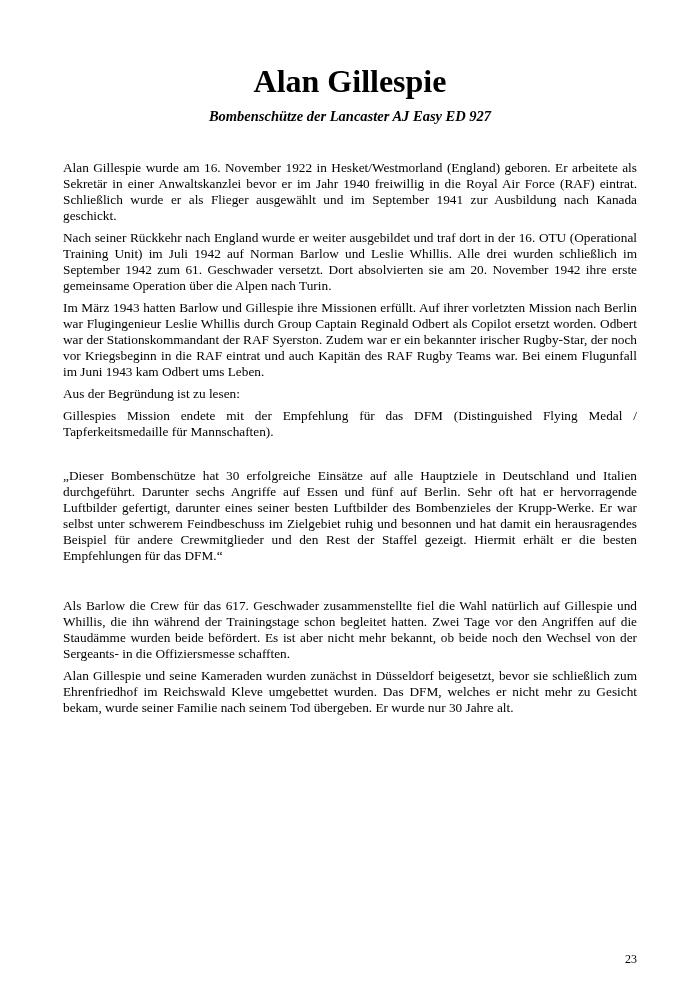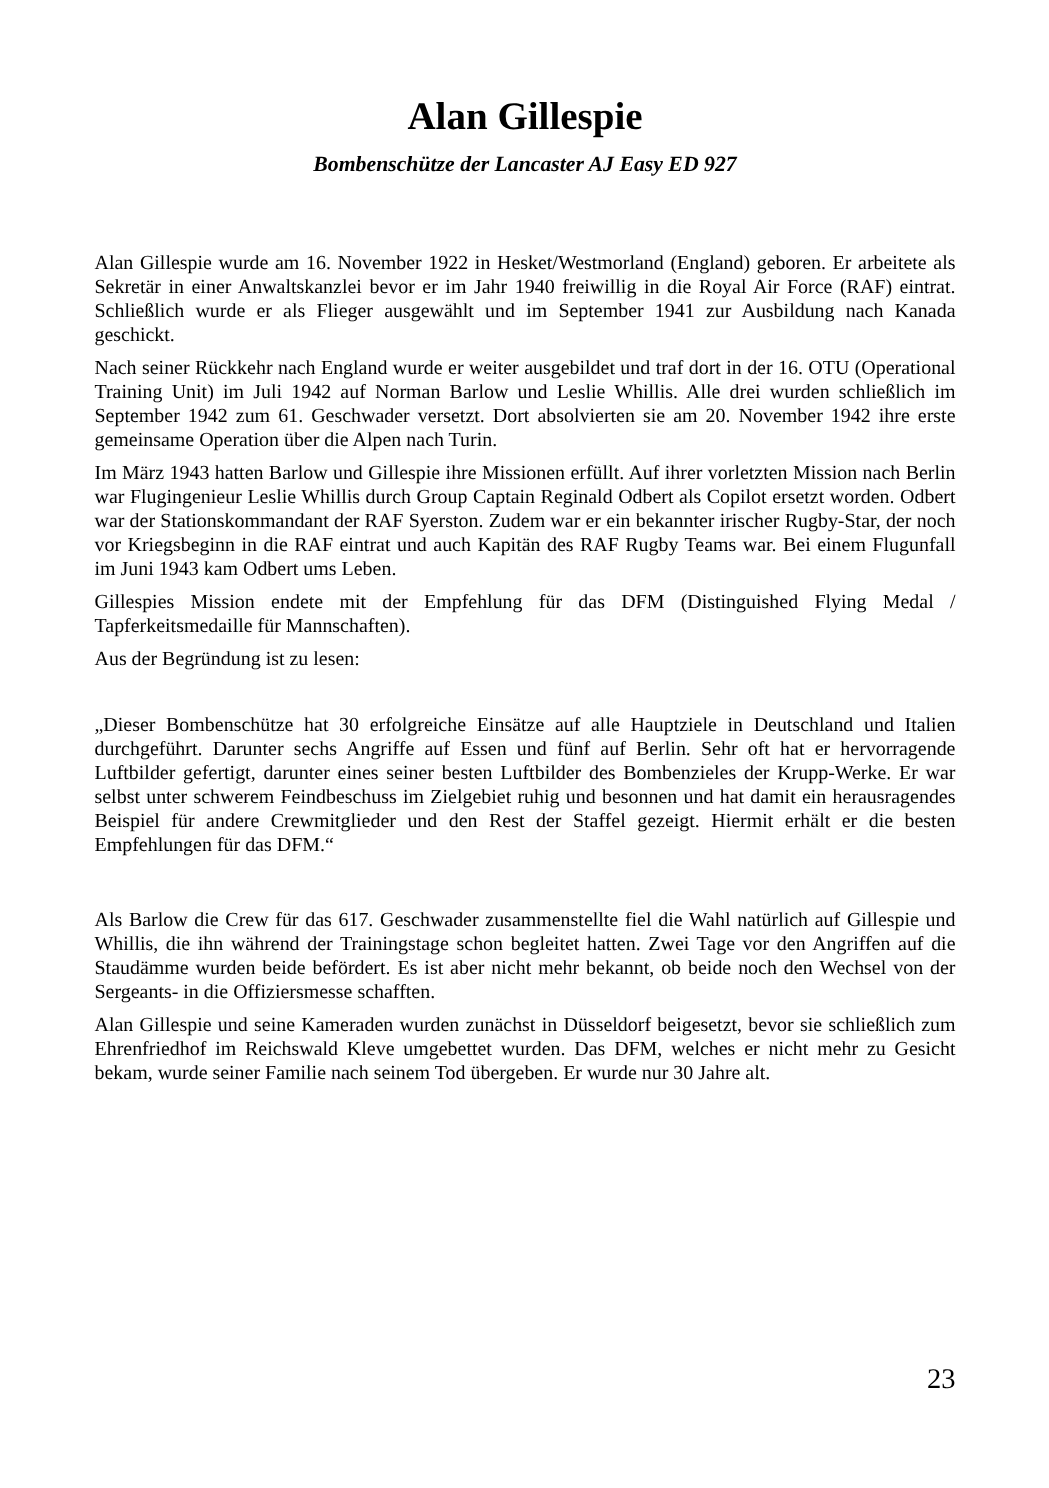--- a/index.html
+++ b/index.html
@@ -14,80 +14,80 @@
     margin: 0 auto;
     background: #ffffff;
     color: #000000;
     font-family: "Liberation Serif", serif;
     box-sizing: border-box;
     padding: 0 62px 0 63px;
     overflow: hidden;
   }
   .doc-header h1 {
     margin: 64px 0 0 0;
-    font-size: 26px;
+    font-size: 32px;
     line-height: 1.1;
     font-weight: bold;
     text-align: center;
   }
   .doc-header h2 {
     margin: 3px 0 0 0;
     font-size: 15px;
     line-height: 1.2;
     font-weight: bold;
     text-align: center;
   }
   .doc-header .tagline {
     margin: 9px 0 0 0;
     font-size: 14.5px;
     line-height: 1.2;
     font-style: italic;
     font-weight: bold;
     text-align: center;
   }
   .doc-body {
-    margin-top: 48px;
+    margin-top: 34px;
     font-size: 13.3px;
     line-height: 16px;
     text-align: justify;
   }
   .doc-body p {
     margin: 0 0 6px 0;
   }
   .doc-body blockquote.quote-block {
     margin: 28px 0 0 0;
     padding: 0;
   }
   .doc-body p.first-after-quote {
     margin-top: 34px;
   }
   .page-footer {
     position: absolute;
     right: 62px;
-    top: 912px;
-    font-size: 19px;
+    top: 951px;
+    font-size: 12px;
     line-height: 16px;
   }
 </style>
 </head>
 <body>
 
 <div class="page">
 
   <header class="doc-header">
     <h1>Alan Gillespie</h1>
     <p class="tagline">Bombenschütze der Lancaster AJ Easy ED 927</p>
   </header>
 
   <main class="doc-body">
     <p>Alan Gillespie wurde am 16. November 1922 in Hesket/Westmorland (England) geboren. Er arbeitete als Sekretär in einer Anwaltskanzlei bevor er im Jahr 1940 freiwillig in die Royal Air Force (RAF) eintrat. Schließlich wurde er als Flieger ausgewählt und im September 1941 zur Ausbildung nach Kanada geschickt.</p>
     <p>Nach seiner Rückkehr nach England wurde er weiter ausgebildet und traf dort in der 16. OTU (Operational Training Unit) im Juli 1942 auf Norman Barlow und Leslie Whillis. Alle drei wurden schließlich im September 1942 zum 61. Geschwader versetzt. Dort absolvierten sie am 20. November 1942 ihre erste gemeinsame Operation über die Alpen nach Turin.</p>
     <p>Im März 1943 hatten Barlow und Gillespie ihre Missionen erfüllt. Auf ihrer vorletzten Mission nach Berlin war Flugingenieur Leslie Whillis durch Group Captain Reginald Odbert als Copilot ersetzt worden. Odbert war der Stationskommandant der RAF Syerston. Zudem war er ein bekannter irischer Rugby-Star, der noch vor Kriegsbeginn in die RAF eintrat und auch Kapitän des RAF Rugby Teams war. Bei einem Flugunfall im Juni 1943 kam Odbert ums Leben.</p>
+    <p>Aus der Begründung ist zu lesen:</p>
     <p>Gillespies Mission endete mit der Empfehlung für das DFM (Distinguished Flying Medal / Tapferkeitsmedaille für Mannschaften).</p>
-    <p>Aus der Begründung ist zu lesen:</p>
 
     <blockquote class="quote-block">„Dieser Bombenschütze hat 30 erfolgreiche Einsätze auf alle Hauptziele in Deutschland und Italien durchgeführt. Darunter sechs Angriffe auf Essen und fünf auf Berlin. Sehr oft hat er hervorragende Luftbilder gefertigt, darunter eines seiner besten Luftbilder des Bombenzieles der Krupp-Werke. Er war selbst unter schwerem Feindbeschuss im Zielgebiet ruhig und besonnen und hat damit ein herausragendes Beispiel für andere Crewmitglieder und den Rest der Staffel gezeigt. Hiermit erhält er die besten Empfehlungen für das DFM.“</blockquote>
 
     <p class="first-after-quote">Als Barlow die Crew für das 617. Geschwader zusammenstellte fiel die Wahl natürlich auf Gillespie und Whillis, die ihn während der Trainingstage schon begleitet hatten. Zwei Tage vor den Angriffen auf die Staudämme wurden beide befördert. Es ist aber nicht mehr bekannt, ob beide noch den Wechsel von der Sergeants- in die Offiziersmesse schafften.</p>
     <p>Alan Gillespie und seine Kameraden wurden zunächst in Düsseldorf beigesetzt, bevor sie schließlich zum Ehrenfriedhof im Reichswald Kleve umgebettet wurden. Das DFM, welches er nicht mehr zu Gesicht bekam, wurde seiner Familie nach seinem Tod übergeben. Er wurde nur 30 Jahre alt.</p>
   </main>
 
   <footer class="page-footer">
     <span>23</span>
   </footer>

